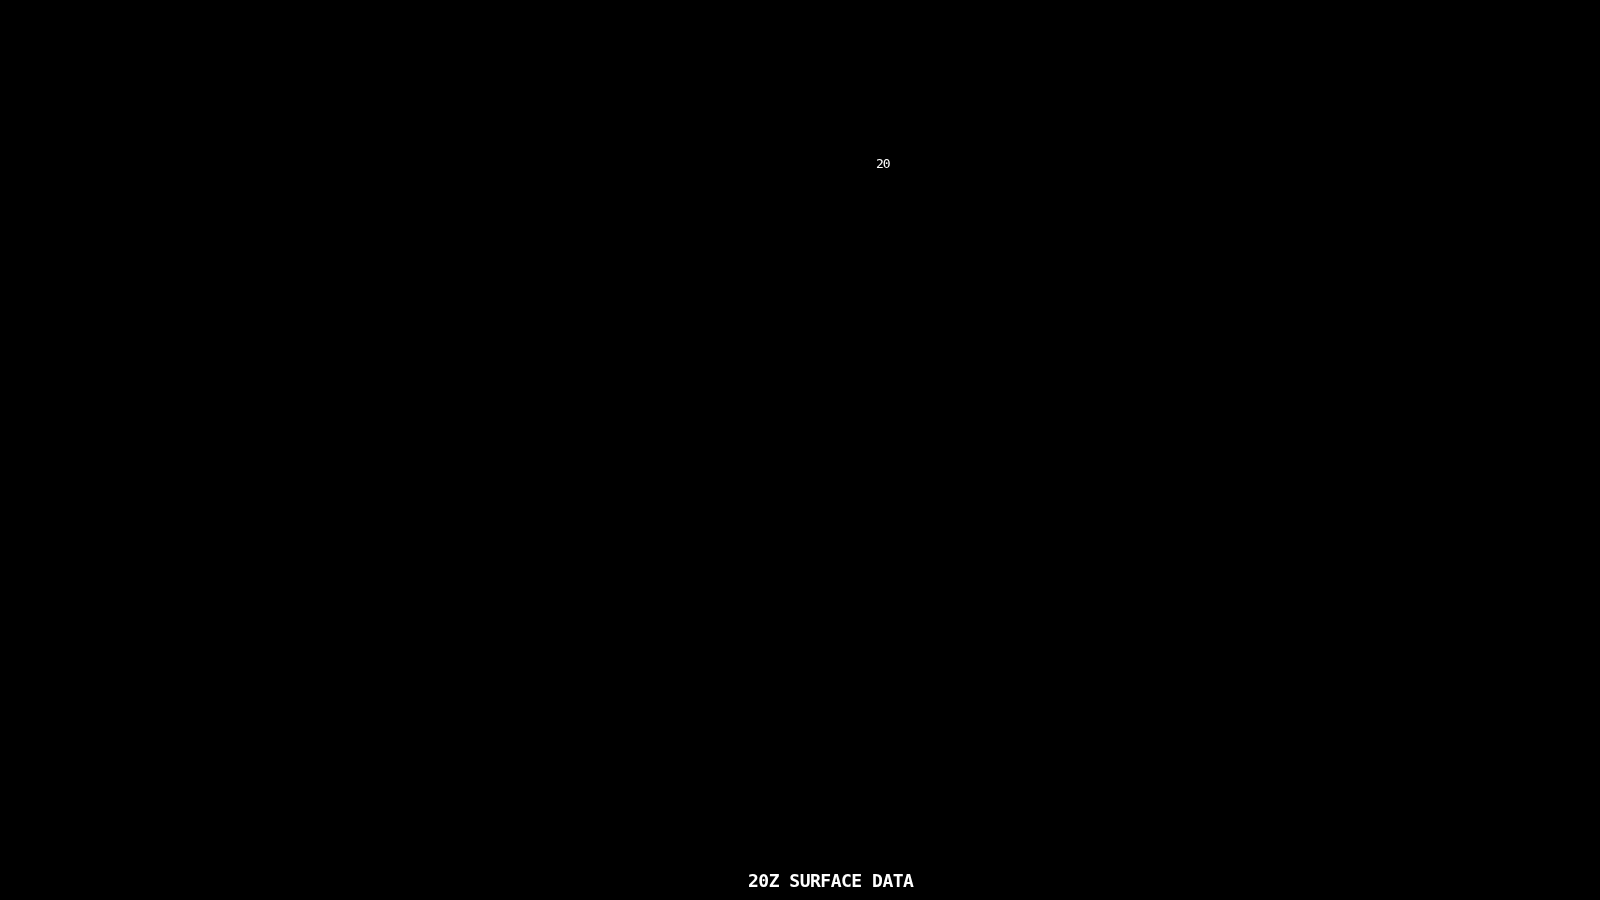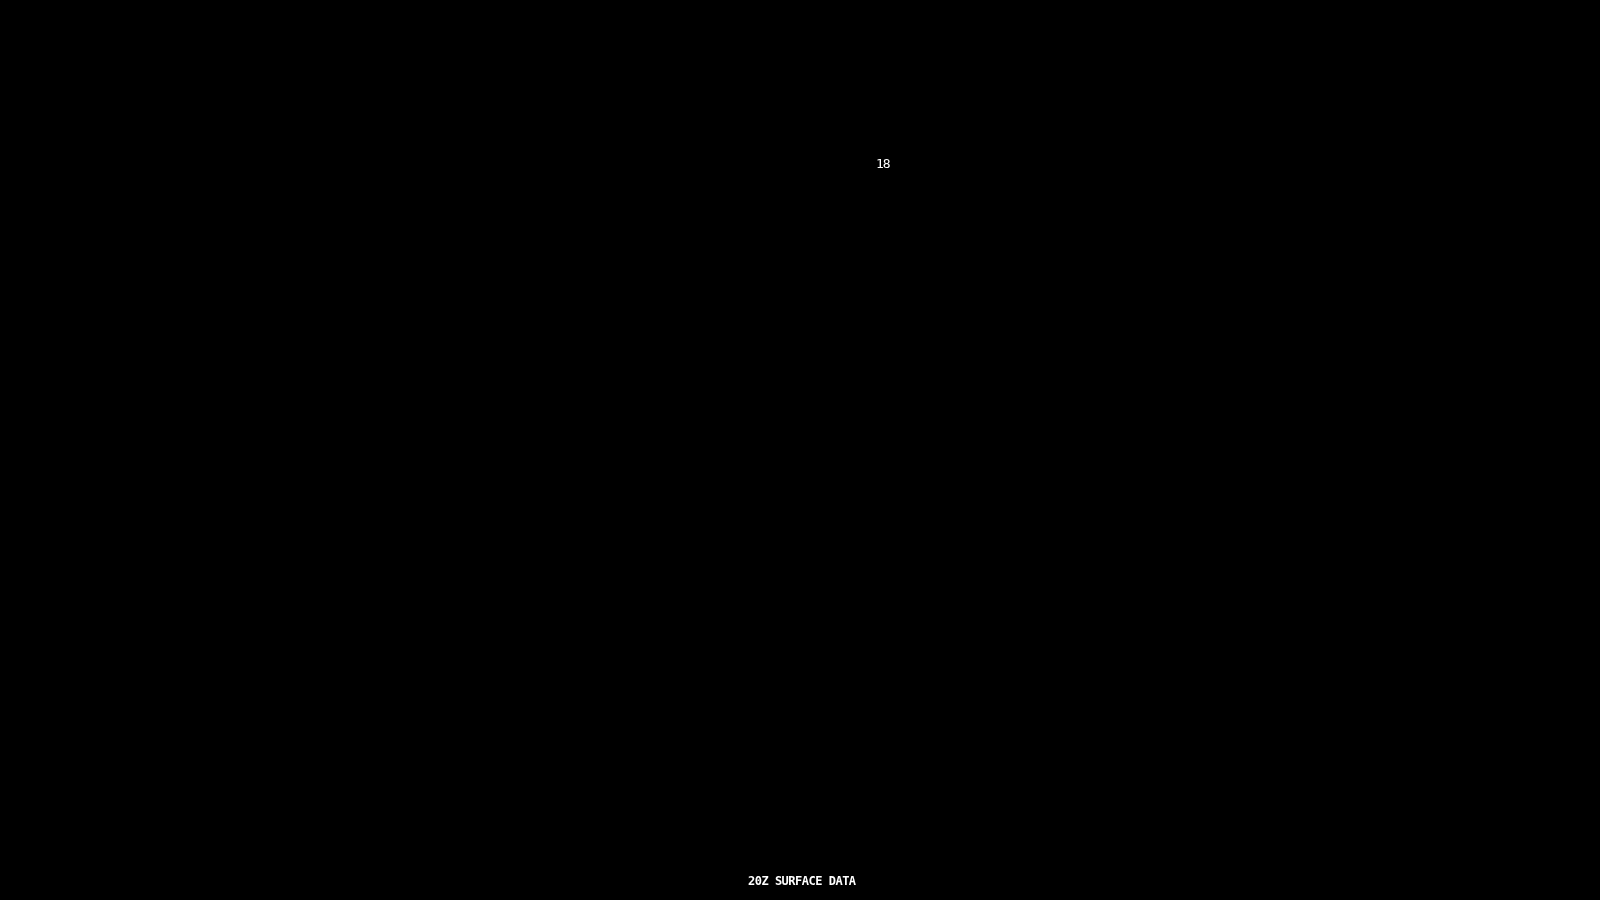--- a/index.html
+++ b/index.html
@@ -28,26 +28,26 @@
     line-height: 14px;
     letter-spacing: -1px;
     white-space: pre;
   }
   .map-caption {
     position: absolute;
     left: 748px;
     top: 874px;
     color: #ffffff;
     font-family: "DejaVu Sans Mono", monospace;
-    font-size: 12px;
+    font-size: 18px;
     line-height: 14px;
     font-weight: bold;
     letter-spacing: -0.5px;
     white-space: pre;
   }
 </style>
 </head>
 <body>
 
 <div class="screen">
-  <span class="station-label">18</span>
+  <span class="station-label">20</span>
   <span class="map-caption">20Z SURFACE DATA</span>
 </div>
 
 </body></html>

